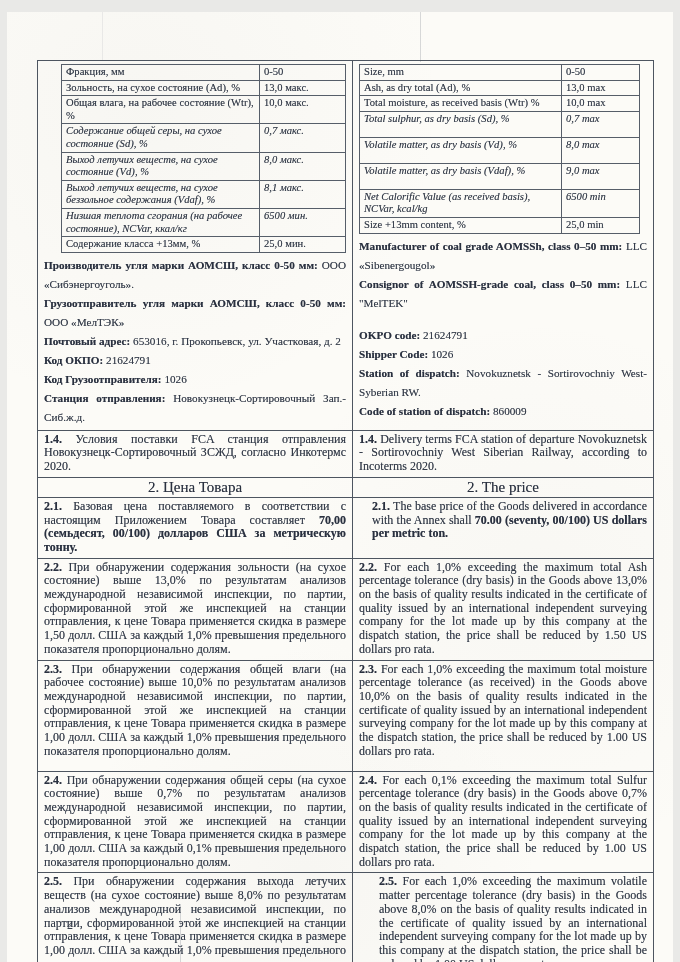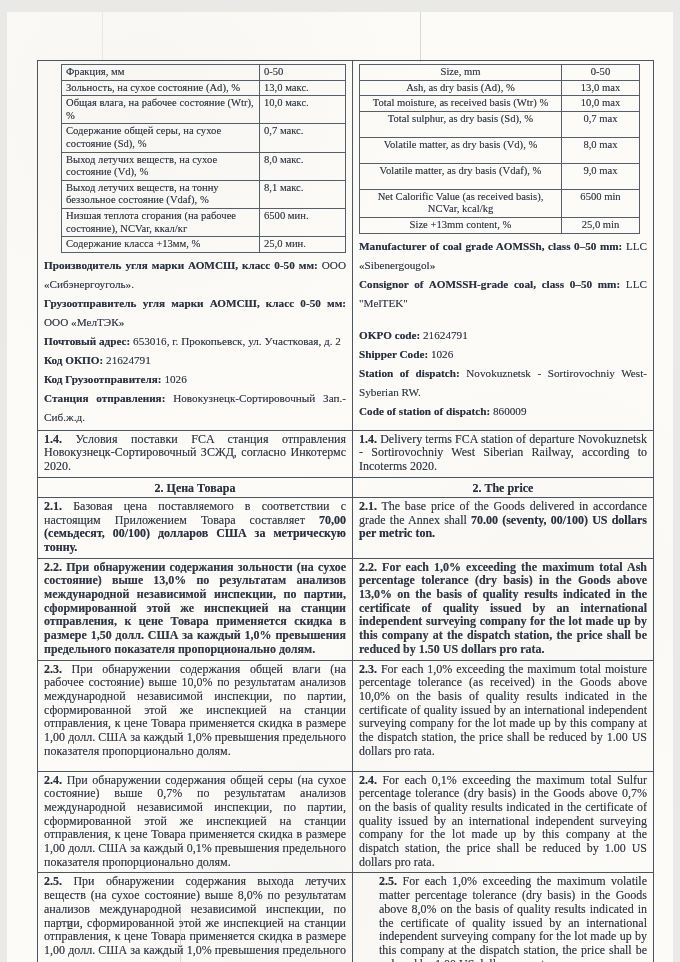--- a/index.html
+++ b/index.html
@@ -36,46 +36,46 @@
   .cell.right { flex: 1; }
 
   
   table.spec {
     border-collapse: collapse;
     font-size: 10.6px; line-height: 12.6px;
     color: #333b49;
     margin-top: 1px;
   }
   .cell.left table.spec  { margin-left: 17px; width: calc(100% - 17px); }
-  .cell.right table.spec { width: calc(100% - 7px); text-align: center; }
+  .cell.right table.spec { width: calc(100% - 7px); }
   table.spec td { border: 1px solid #565e69; padding: 1px 4px; vertical-align: top; }
   table.spec td.v { width: 86px; }
   .cell.right table.spec td.v { width: 78px; }
   tr.ha td { height: 15px; }
-  tr.hb td { height: 26px; }
-  tr.hc td { height: 28px; }
+  tr.hb td { height: 26px; font-style: italic; }
+  tr.hc td { height: 28px; font-style: italic; }
 
   
   .info { margin-top: 3px; font-size: 11.2px; line-height: 19px; text-align: justify; }
   .info p { margin: 0; }
   .info b { color: #2a3140; }
   .info-gap { height: 13px; }
 
   
   .clause { margin: 0; font-size: 12px; line-height: 13.7px; text-align: justify; }
   .clause b { color: #2a3140; }
   .row.r14 { min-height: 40px; }
-  .row.r21 { min-height: 50px; }
-  .row.r22 { min-height: 96px; font-weight: bold; }
+  .row.r21 { min-height: 50px; gap: 13px; }
+  .row.r22 { min-height: 96px; }
   .row.r23 { min-height: 111px; }
   .row.r24 { min-height: 97px; }
   .row.r25 { min-height: 105px; gap: 20px; }
 
   .row.hdr .cell { padding-top: 0; padding-bottom: 1px; text-align: center; }
-  .hdr-title { font-weight: bold; font-size: 12px; line-height: 14px; color: #2a3140; }
+  .hdr-title { font-weight: normal; font-size: 15px; line-height: 14px; color: #2a3140; }
 
   .page-number {
     position: absolute; left: 60px; top: 906px;
     font-size: 12px; color: #3a4250;
   }
 </style>
 </head>
 <body>
 
 <div class="page">
@@ -103,21 +103,21 @@
               </tr>
           <tr class="hb">
                 <td class="p">Содержание общей серы, на сухое состояние (Sd), %</td>
                 <td class="v">0,7 макс.</td>
               </tr>
           <tr class="hb">
                 <td class="p">Выход летучих веществ, на сухое состояние (Vd), %</td>
                 <td class="v">8,0 макс.</td>
               </tr>
           <tr class="hb">
-                <td class="p">Выход летучих веществ, на тонну беззольное состояние (Vdaf), %</td>
+                <td class="p">Выход летучих веществ, на сухое беззольное содержания (Vdaf), %</td>
                 <td class="v">8,1 макс.</td>
               </tr>
           <tr class="hc">
                 <td class="p">Низшая теплота сгорания (на рабочее состояние), NCVar, ккал/кг</td>
                 <td class="v">6500 мин.</td>
               </tr>
           <tr class="ha">
                 <td class="p">Содержание класса +13мм, %</td>
                 <td class="v">25,0 мин.</td>
               </tr>
@@ -133,21 +133,21 @@
         </div>
       </div>
       <div class="cell right">
         <table class="spec">
           <tbody>
               <tr class="ha">
                 <td class="p">Size, mm</td>
                 <td class="v">0-50</td>
               </tr>
           <tr class="ha">
-                <td class="p">Ash, as dry basis (Ad), %</td>
+                <td class="p">Ash, as dry total (Ad), %</td>
                 <td class="v">13,0 max</td>
               </tr>
           <tr class="ha">
                 <td class="p">Total moisture, as received basis (Wtr) %</td>
                 <td class="v">10,0 max</td>
               </tr>
           <tr class="hb">
                 <td class="p">Total sulphur, as dry basis (Sd), %</td>
                 <td class="v">0,7 max</td>
               </tr>
@@ -197,21 +197,21 @@
       <div class="cell right">
         <span class="hdr-title">2. The price</span>
       </div>
     </div>
 
     <div class="row r21">
       <div class="cell left">
         <p class="clause"><b>2.1.</b> <span>Базовая цена поставляемого в соответствии с настоящим Приложением Товара составляет</span> <b>70,00 (семьдесят, 00/100) долларов США за метрическую тонну.</b></p>
       </div>
       <div class="cell right">
-        <p class="clause"><b>2.1.</b> <span>The base price of the Goods delivered in accordance grade the Annex shall</span> <b>70.00 (seventy, 00/100) US dollars per metric ton.</b></p>
+        <p class="clause"><b>2.1.</b> <span>The base price of the Goods delivered in accordance with the Annex shall</span> <b>70.00 (seventy, 00/100) US dollars per metric ton.</b></p>
       </div>
     </div>
 
     <div class="row r22">
       <div class="cell left">
         <p class="clause"><b>2.2.</b> <span>При обнаружении содержания зольности (на сухое состояние) выше 13,0% по результатам анализов международной независимой инспекции, по партии, сформированной этой же инспекцией на станции отправления, к цене Товара применяется скидка в размере 1,50 долл. США за каждый 1,0% превышения предельного показателя пропорционально долям.</span></p>
       </div>
       <div class="cell right">
         <p class="clause"><b>2.2.</b> <span>For each 1,0% exceeding the maximum total Ash percentage tolerance (dry basis) in the Goods above 13,0% on the basis of quality results indicated in the certificate of quality issued by an international independent surveying company for the lot made up by this company at the dispatch station, the price shall be reduced by 1.50 US dollars pro rata.</span></p>
       </div>

